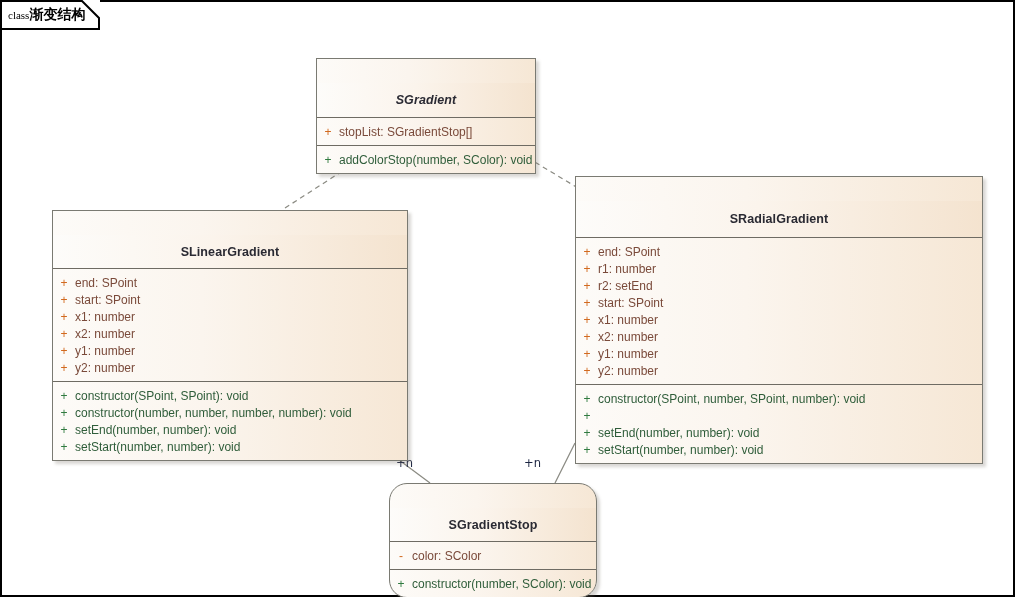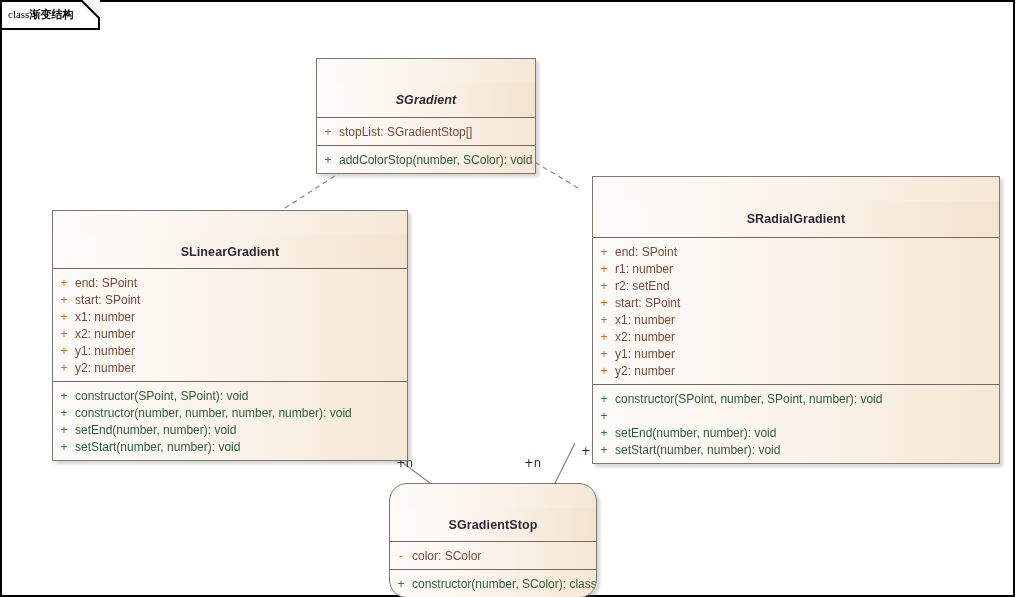--- a/index.html
+++ b/index.html
@@ -50,21 +50,21 @@
     line-height: 18px;
   }
   .tab-label .tab-kw {
     font-family: "Liberation Serif", serif;
     font-weight: normal;
     font-size: 11px;
   }
   .tab-label .tab-name {
     font-family: "DejaVu Sans", sans-serif;
     font-weight: bold;
-    font-size: 11px;
+    font-size: 14px;
   }
 
   
   .uml-class {
     position: absolute;
     box-sizing: border-box;
     border: 1px solid #7a7a72;
     background: linear-gradient(to right, #fdfbf8 0%, #fbf5ee 42%, #f6e7d5 100%);
     box-shadow: 3px 3px 3px rgba(120,110,100,0.28);
     overflow: hidden;
@@ -239,21 +239,21 @@
         <span class="uml-vis">+</span>
         <span class="uml-text">setEnd(number, number): void</span>
       </div>
       <div class="uml-row oper">
         <span class="uml-vis">+</span>
         <span class="uml-text">setStart(number, number): void</span>
       </div>
     </div>
   </div>
 
-  <div class="uml-class" style="left:592px; top:176px; width:408px;">
+  <div class="uml-class" style="left:575px; top:176px; width:408px;">
     <div class="uml-header" style="height:37px;">SRadialGradient</div>
     <div class="uml-section">
       <div class="uml-row attr">
         <span class="uml-vis">+</span>
         <span class="uml-text">end: SPoint</span>
       </div>
       <div class="uml-row attr">
         <span class="uml-vis">+</span>
         <span class="uml-text">r1: number</span>
       </div>
@@ -305,18 +305,18 @@
     <div class="uml-header" style="height:34px;">SGradientStop</div>
     <div class="uml-section">
       <div class="uml-row attr">
         <span class="uml-vis">-</span>
         <span class="uml-text">color: SColor</span>
       </div>
     </div>
     <div class="uml-section">
       <div class="uml-row oper">
         <span class="uml-vis">+</span>
-        <span class="uml-text">constructor(number, SColor): class</span>
+        <span class="uml-text">constructor(number, SColor): void</span>
       </div>
     </div>
   </div>
 
 </div>
 
 </body></html>

